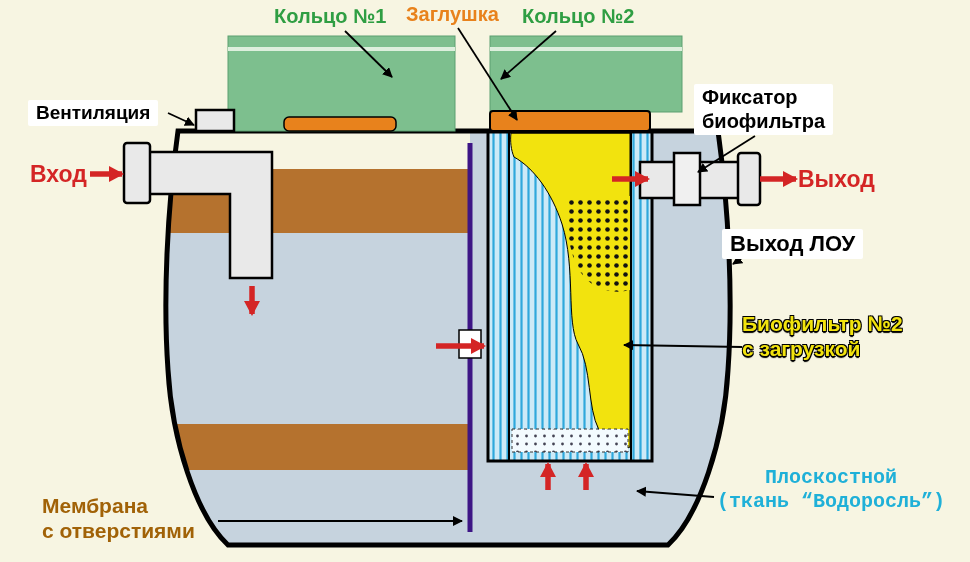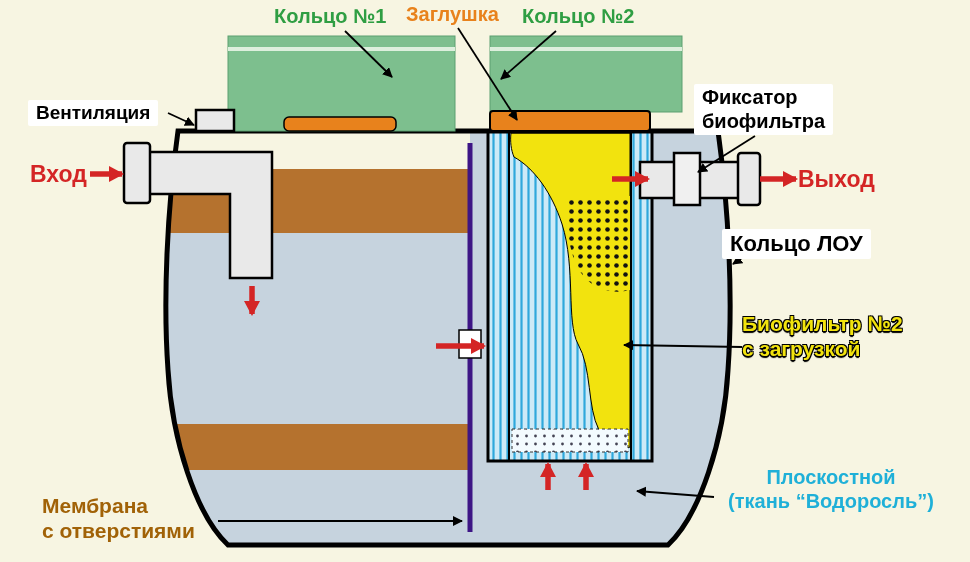--- a/index.html
+++ b/index.html
@@ -142,29 +142,29 @@
   <div class="label lbl-red" style="left:798px;top:166px;">
     <span>Выход</span>
   </div>
 
   <div class="label white-box" style="left:694px;top:84px;">
     <span>Фиксатор</span>
     <span>биофильтра</span>
   </div>
 
   <div class="label white-box" style="left:722px;top:229px;font-size:22px;">
-    <span>Кольцо ЛОУ</span>
+    <span>Выход ЛОУ</span>
   </div>
 
   <div class="label lbl-yellow" style="left:742px;top:312px;">
     <span>Биофильтр №2</span>
     <span>с загрузкой</span>
   </div>
 
-  <div class="label lbl-cyan" style="left:700px;top:466px;">
+  <div class="label lbl-cyan" style="left:700px;top:466px;font-family:Liberation Mono, monospace;">
     <span>Плоскостной</span>
     <span>(ткань “Водоросль”)</span>
   </div>
 
   <div class="label lbl-purple" style="left:42px;top:494px;">
     <span>Мембрана</span>
     <span>с отверстиями</span>
   </div>
 
 </div>

